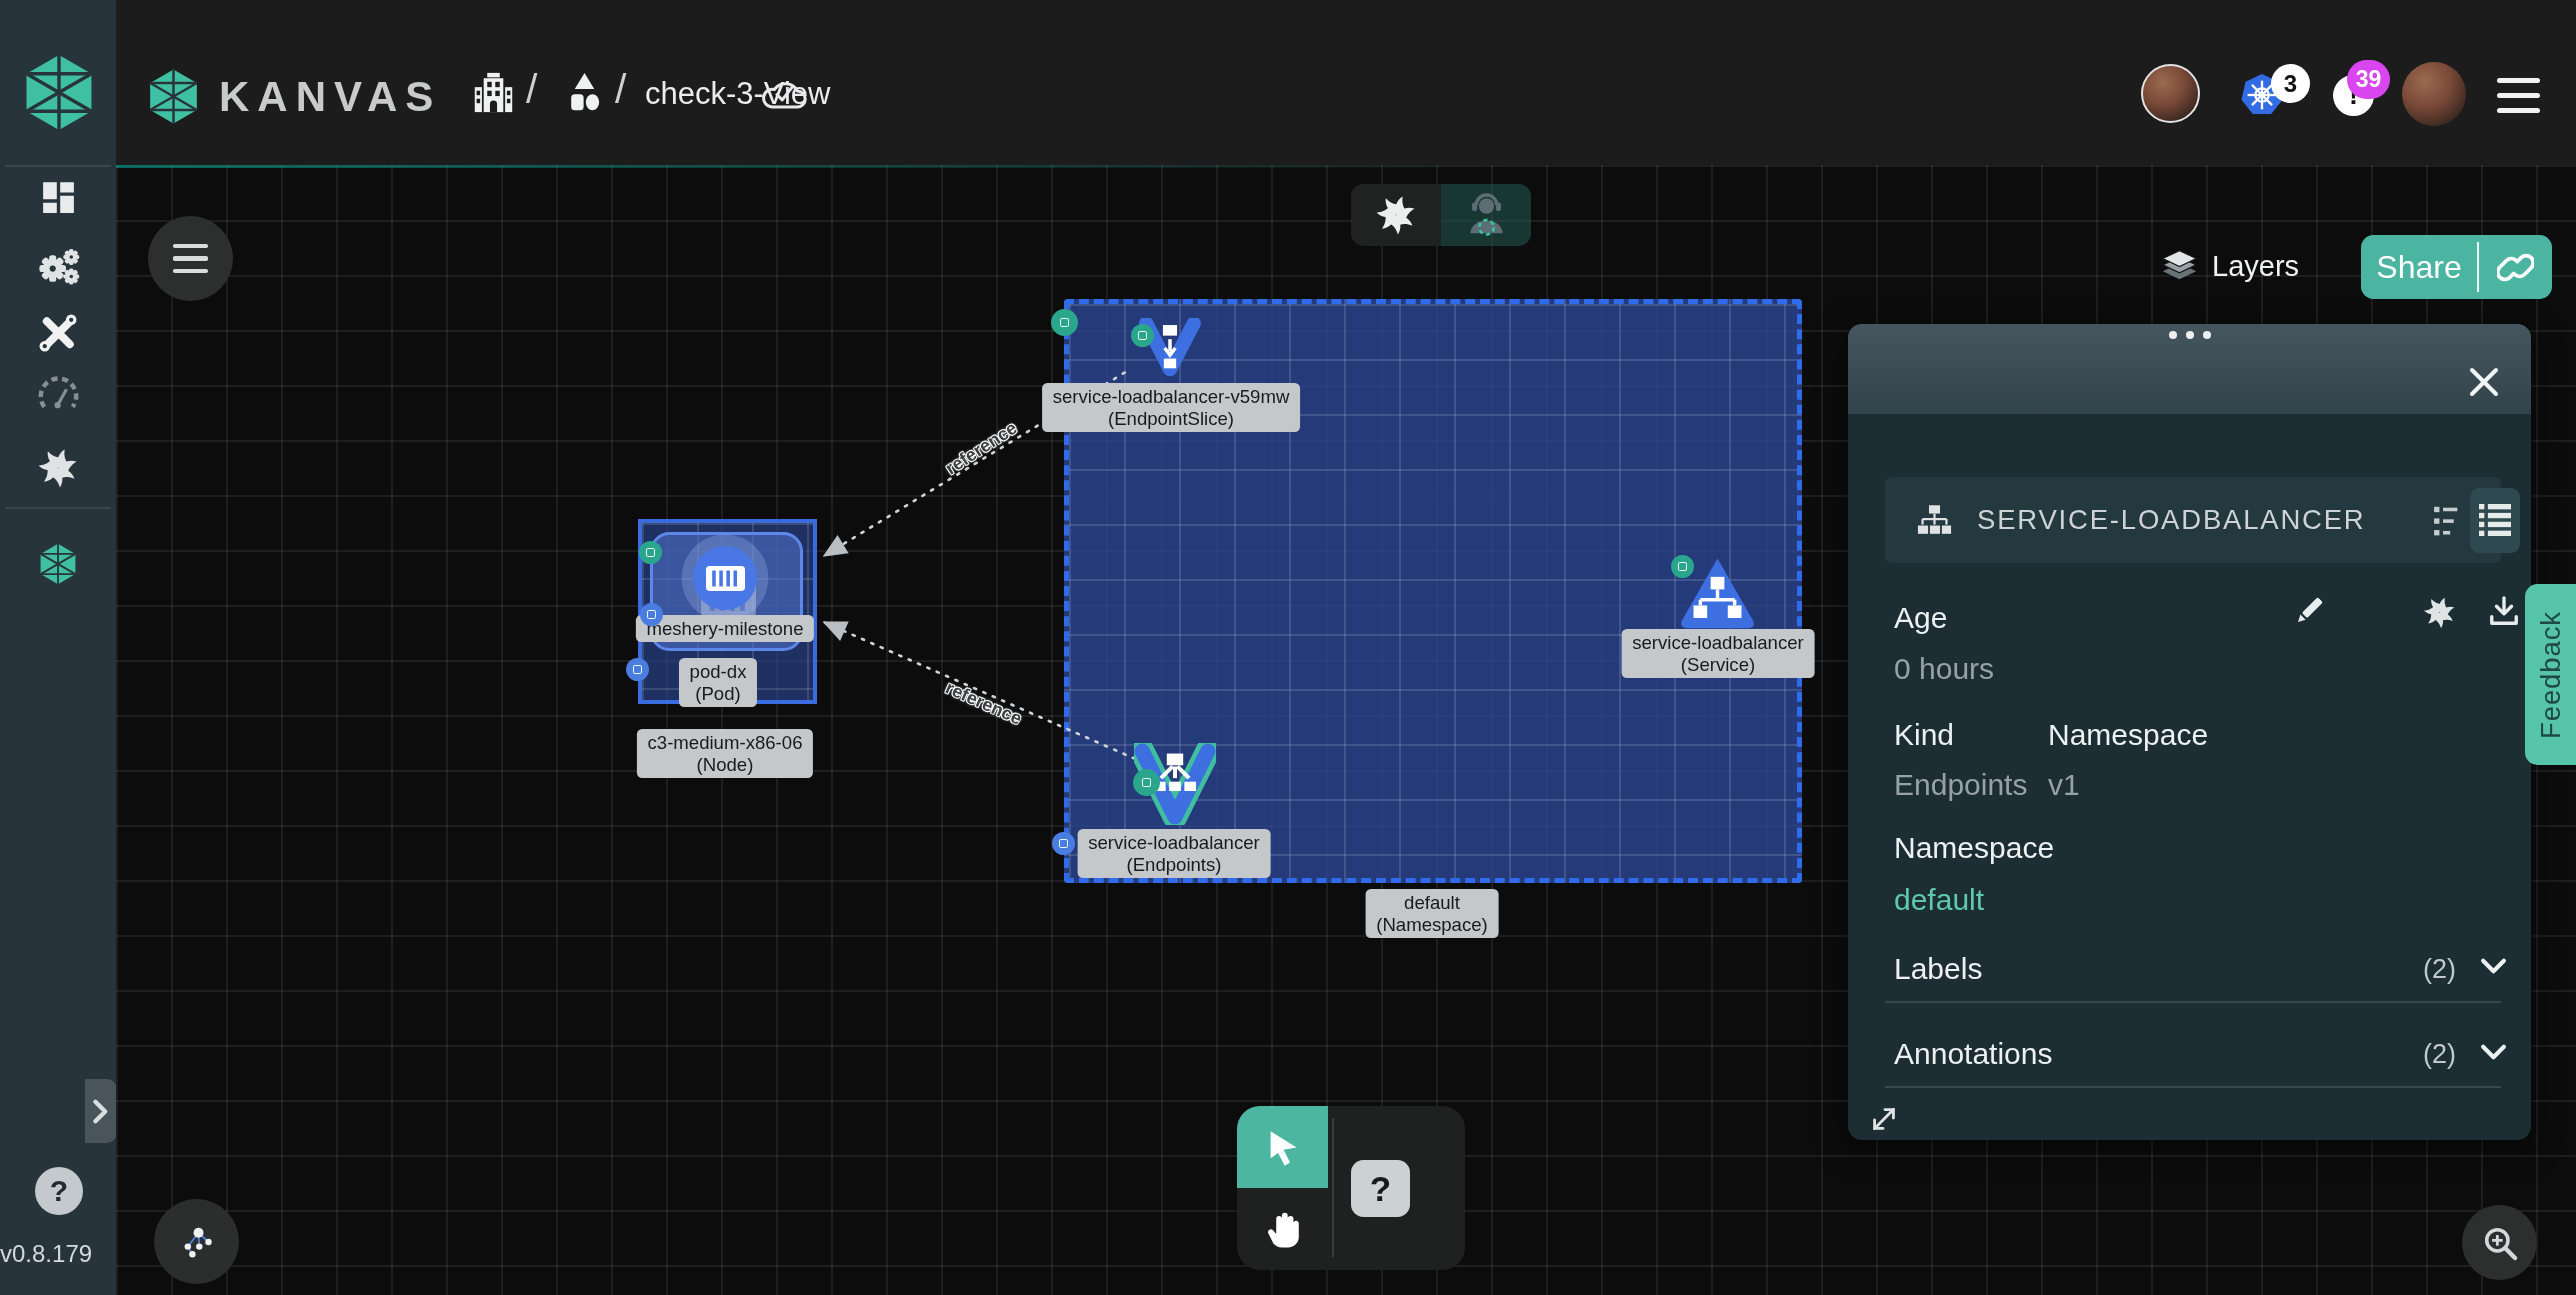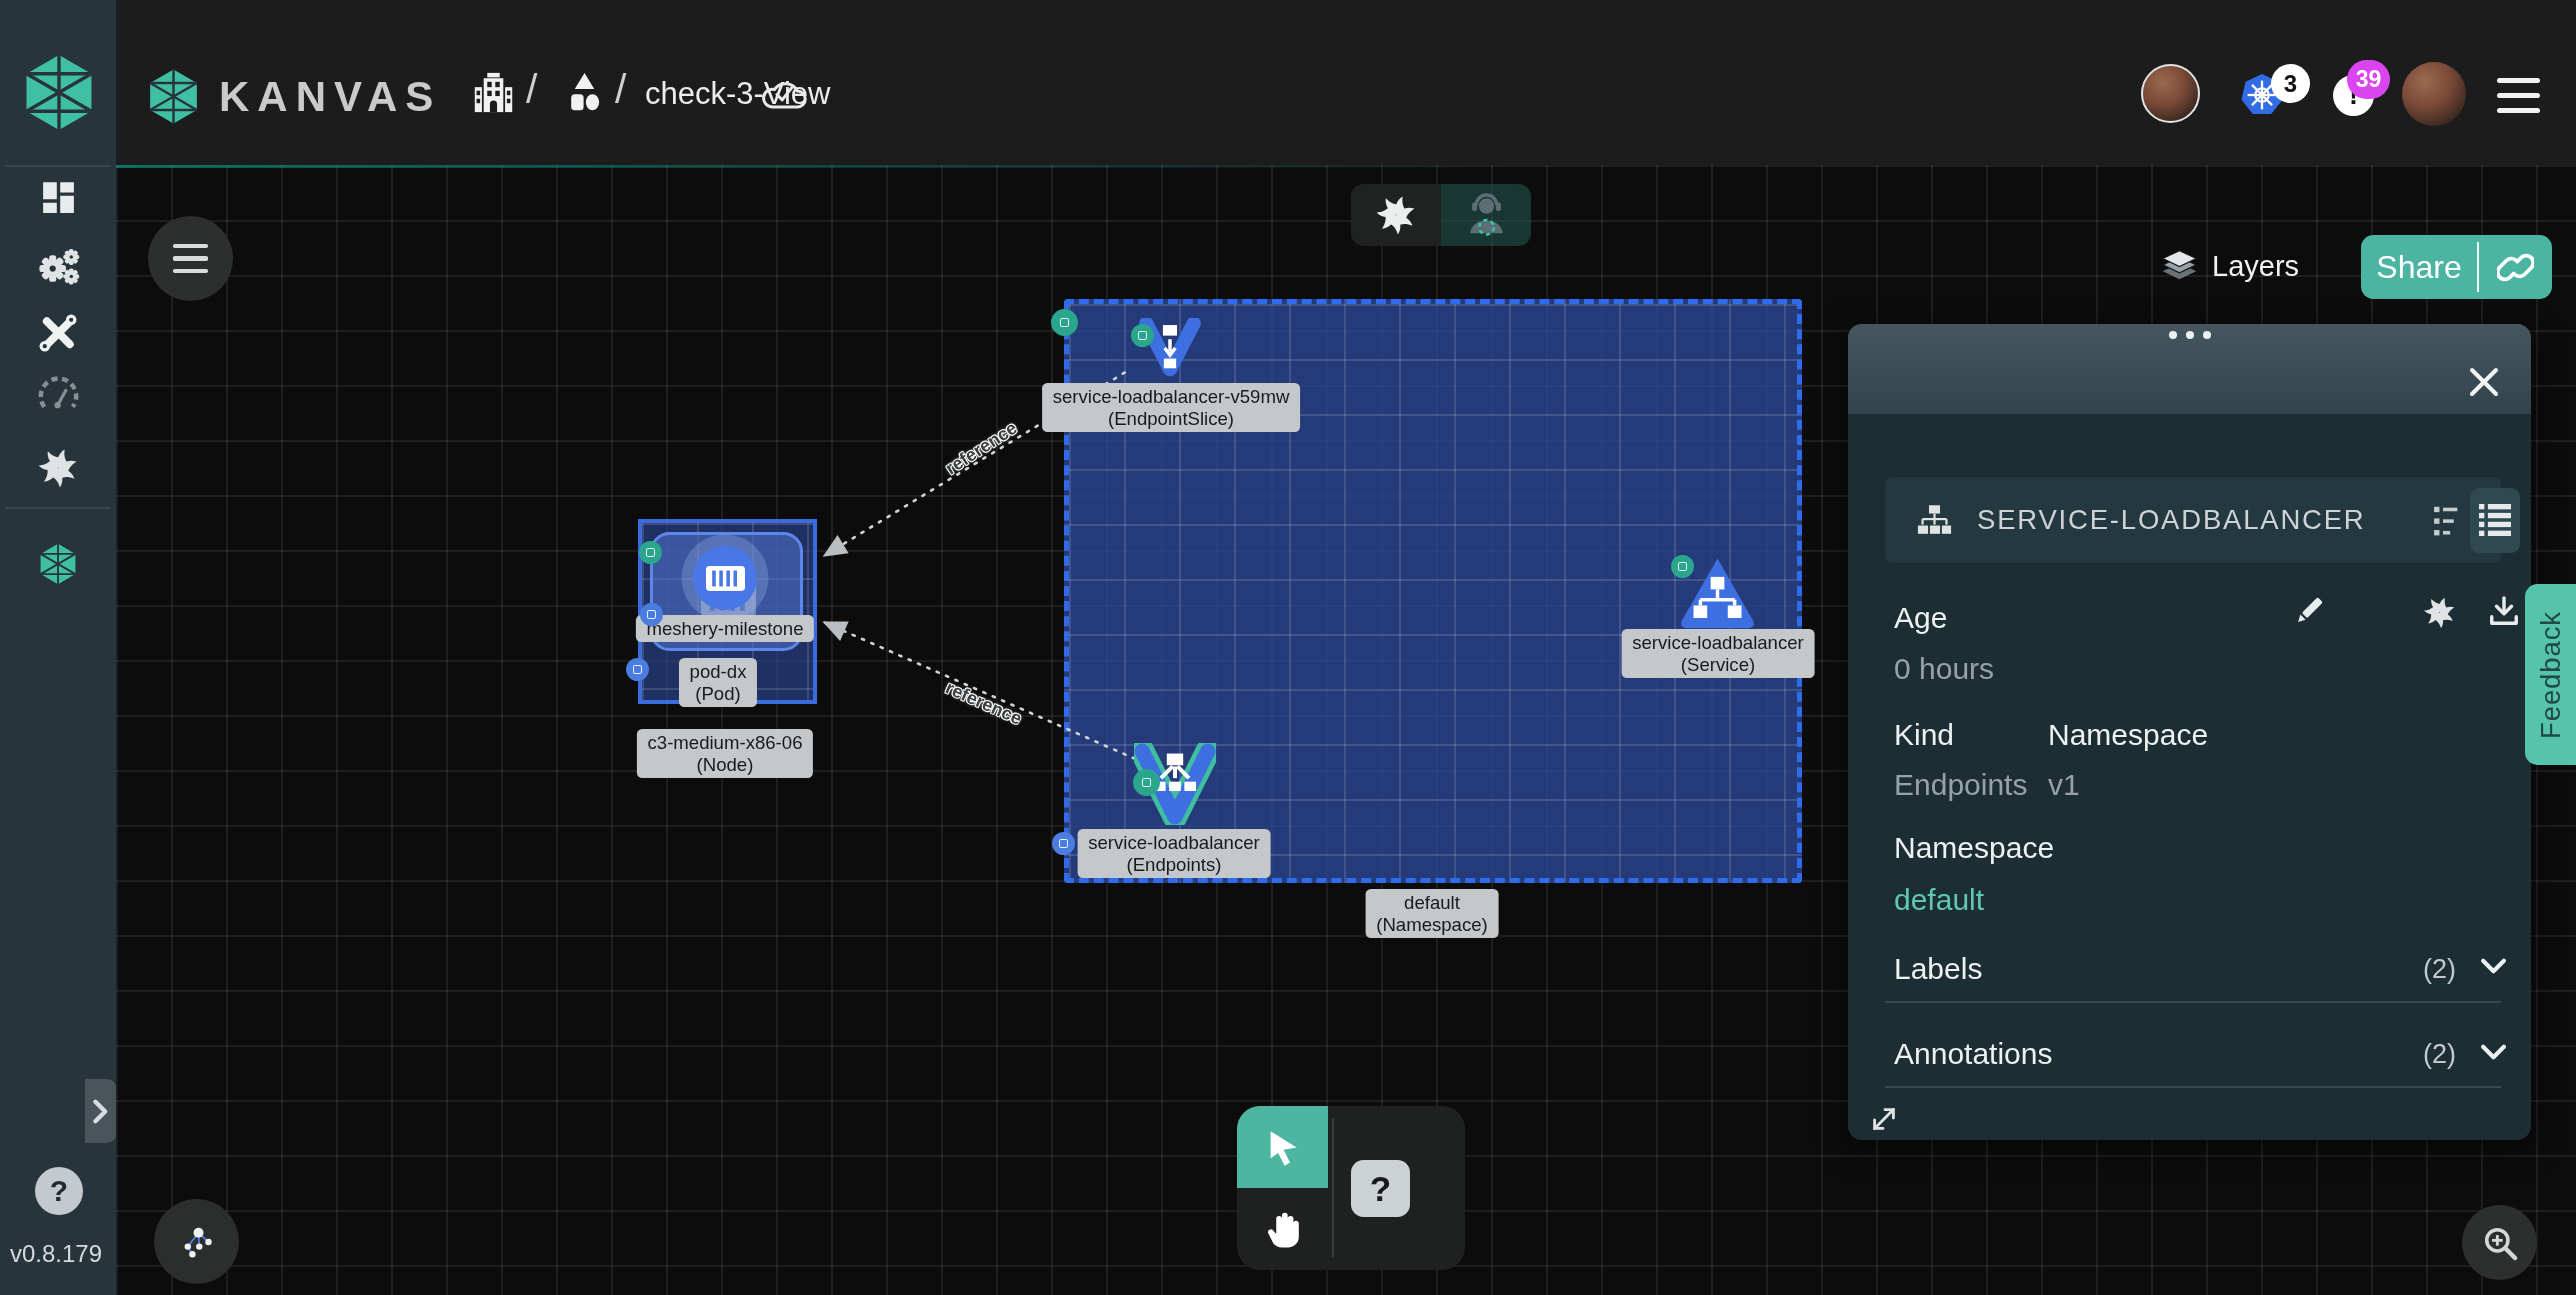--- a/index.html
+++ b/index.html
@@ -42,21 +42,21 @@
 
   
   #sidebar { position:absolute; left:0; top:0; width:116px; height:1295px; background:#28343b; }
   #sidebar-logo { position:absolute; left:18px; top:51px; width:82px; height:83px; }
   #sidebar .divider { position:absolute; left:5.3px; width:106px; height:1.8px; background:rgba(255,255,255,.09); }
   .snav { position:absolute; left:0; width:116px; height:57px; display:flex; align-items:center; justify-content:center; cursor:pointer; }
   #expand-tab { position:absolute; left:85px; top:1079px; width:32px; height:64px; background:#49555b;
     border-radius:0 10.6px 10.6px 0; display:flex; align-items:center; justify-content:center; cursor:pointer; }
   #help-fab { position:absolute; left:35px; top:1167px; width:48px; height:48px; border-radius:50%;
     background:#c3c9cc; color:#232b30; font-size:30px; font-weight:800; display:flex; align-items:center; justify-content:center; cursor:pointer; }
-  #version { position:absolute; left:0; top:1240px; width:112px; text-align:center; font-size:24px; color:#d5d9db; }
+  #version { position:absolute; left:0; top:1240px; width:112px; text-align:left; font-size:24px; color:#d5d9db; }
 
   
   #canvas { position:absolute; left:116px; top:165px; width:2460px; height:1130px; background:#0c0c0c;
     background-image:
       linear-gradient(rgba(255,255,255,.075) 1.8px, transparent 1.8px),
       linear-gradient(90deg, rgba(255,255,255,.075) 1.8px, transparent 1.8px);
     background-size:55px 55px; overflow:hidden; }
   #teal-line { position:absolute; left:0; top:0; width:1402px; height:2.7px;
     background:linear-gradient(90deg, rgba(0,179,159,.55), rgba(0,179,159,0)); }
 

